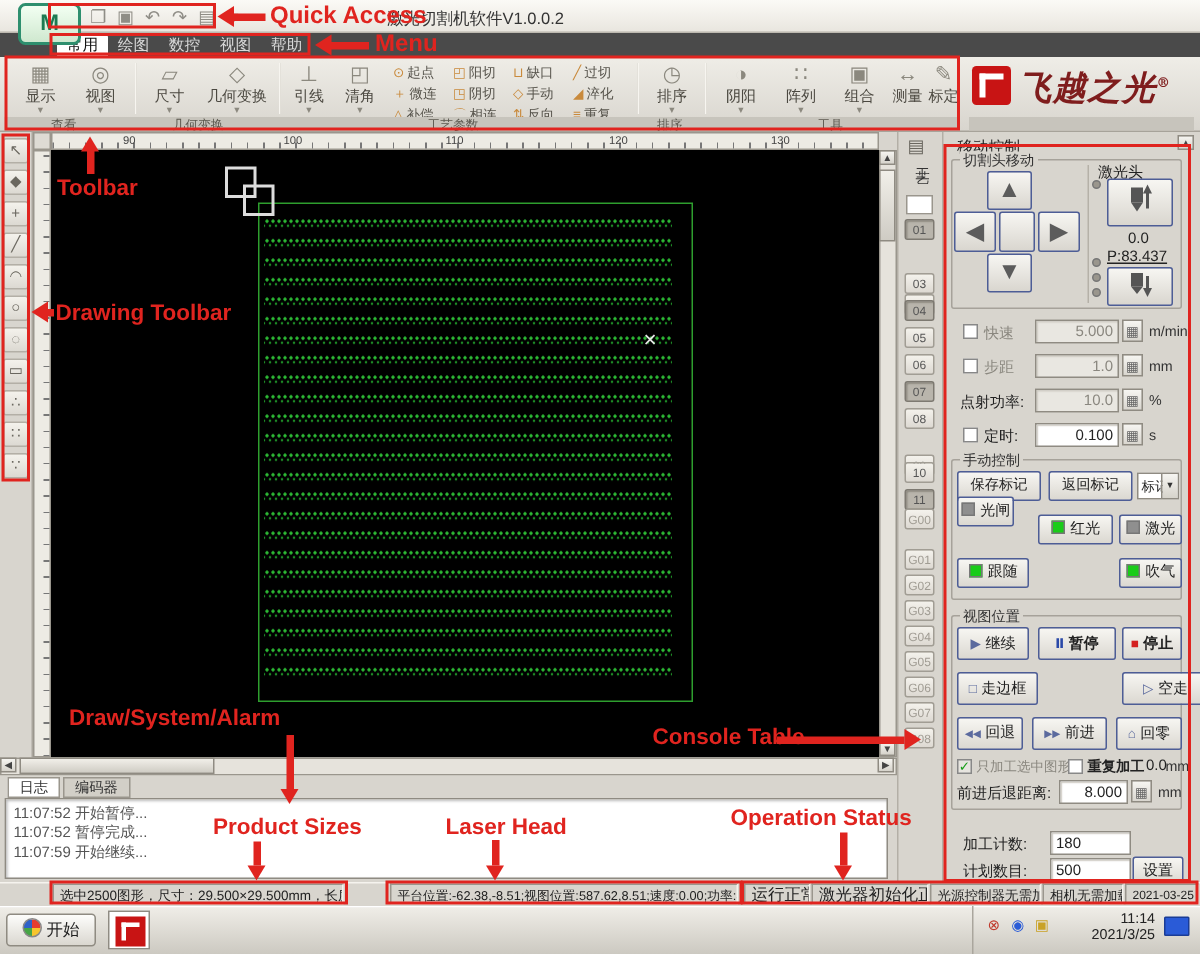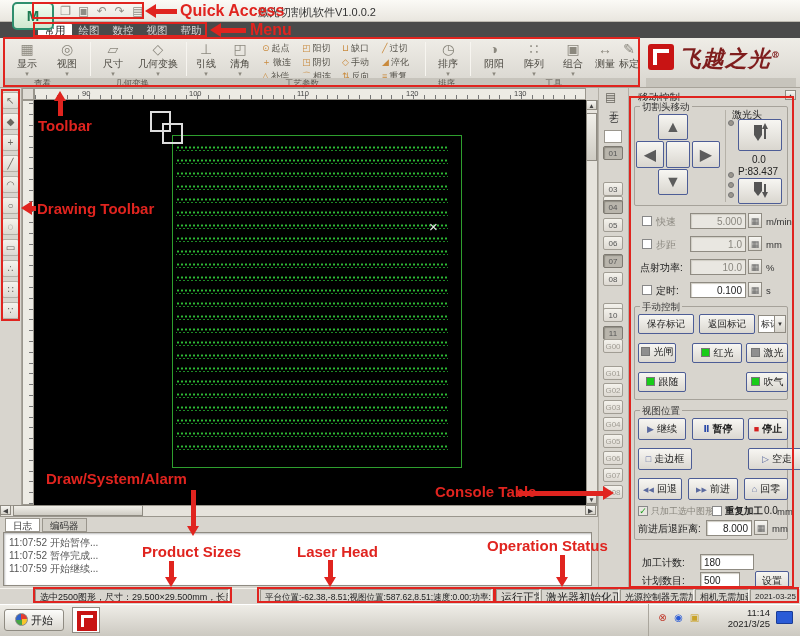--- a/index.html
+++ b/index.html
@@ -295,21 +295,21 @@
   <div class="dot" style="left:728px;top:120px;"></div>
   <div class="jogbtn" style="left:738px;top:119px;width:44px;height:32px;">
     <svg class="nozzle" width="18" height="24" viewBox="0 0 18 24">
       <rect x="3" y="4" width="8" height="10" fill="#555"></rect>
         <polygon points="3,14 11,14 7,20 7,20" fill="#555"></polygon>
       <line x1="14" y1="18" x2="14" y2="6" stroke="#555" stroke-width="2"></line>
         <polygon points="14,2 11,8 17,8" fill="#555"></polygon>
     </svg>
     </div>
   <div class="lbl" style="left:752px;top:154px;">0.0</div>
-  <div class="lbl" style="left:738px;top:166px;">P:83.437</div>
+  <div class="lbl" style="left:738px;top:166px;text-decoration:underline;">P:83.437</div>
   <div class="dot" style="left:728px;top:172px;"></div>
   <div class="dot" style="left:728px;top:182px;"></div>
   <div class="dot" style="left:728px;top:192px;"></div>
   <div class="jogbtn" style="left:738px;top:178px;width:44px;height:26px;">
     <svg class="nozzle" width="18" height="20" viewBox="0 0 18 20">
       <rect x="3" y="2" width="8" height="9" fill="#555"></rect>
         <polygon points="3,11 11,11 7,16 7,16" fill="#555"></polygon>
       <line x1="14" y1="4" x2="14" y2="14" stroke="#555" stroke-width="2"></line>
         <polygon points="14,18 11,12 17,12" fill="#555"></polygon>
     </svg>
@@ -339,21 +339,21 @@
   <div class="unit" style="left:766px;top:285px;">s</div>
 
   <div class="gbox" style="left:634px;top:306px;width:154px;height:94px;">
     <span class="cap">手动控制</span>
   </div>
   <div class="btn" style="left:638px;top:314px;width:56px;height:20px;line-height:18px;font-size:9.5px;">保存标记</div>
   <div class="btn" style="left:699px;top:314px;width:56px;height:20px;line-height:18px;font-size:9.5px;">返回标记</div>
   <div class="selbox" style="left:758px;top:315px;width:28px;">
     <span>标记1</span>
     <span class="da">▼</span></div>
-  <div class="btn" style="left:638px;top:343px;width:38px;height:20px;line-height:18px;font-family:Liberation Mono, monospace;"><span class="led"></span><span>光闸</span></div>
+  <div class="btn" style="left:638px;top:331px;width:38px;height:20px;line-height:18px;"><span class="led"></span><span>光闸</span></div>
   <div class="btn" style="left:692px;top:343px;width:50px;height:20px;line-height:18px;"><span class="led on"></span><span>红光</span></div>
   <div class="btn" style="left:746px;top:343px;width:42px;height:20px;line-height:18px;"><span class="led"></span><span>激光</span></div>
   <div class="btn" style="left:638px;top:372px;width:48px;height:20px;line-height:18px;"><span class="led on"></span><span>跟随</span></div>
   <div class="btn" style="left:746px;top:372px;width:42px;height:20px;line-height:18px;"><span class="led on"></span><span>吹气</span></div>
 
   <div class="gbox" style="left:634px;top:410px;width:154px;height:130px;">
     <span class="cap">视图位置</span>
   </div>
   <div class="btn" style="left:638px;top:418px;width:48px;height:22px;line-height:20px;"><span class="glyph">▶</span><span>继续</span></div>
   <div class="btn" style="left:692px;top:418px;width:52px;height:22px;line-height:20px;font-weight:bold;"><span class="glyph" style="color:#2a49a8;">Ⅱ</span><span>暂停</span></div>
@@ -370,21 +370,21 @@
   <div class="lbl" style="left:764px;top:505px;">0.0</div>
   <div class="unit" style="left:777px;top:506px;">mm</div>
   <div class="lbl" style="left:638px;top:522px;">前进后退距离:</div>
   <div class="fld" style="left:706px;top:520px;width:46px;">8.000</div>
   <div class="kpad" style="left:754px;top:520px;">▦</div>
   <div class="unit" style="left:772px;top:523px;">mm</div>
 
   <div class="lbl" style="left:642px;top:556px;">加工计数:</div>
   <div class="fld" style="left:700px;top:554px;width:54px;text-align:left;">180</div>
   <div class="lbl" style="left:642px;top:574px;">计划数目:</div>
-  <div class="fld" style="left:700px;top:572px;width:40px;text-align:left;">500</div>
+  <div class="fld" style="left:700px;top:572px;width:54px;text-align:left;">500</div>
   <div class="btn" style="left:755px;top:571px;width:34px;height:19px;line-height:17px;">设置</div>
 
   <div class="abs logtabs"></div>
   <div class="ltab active" style="left:5px;">日志</div>
   <div class="ltab" style="left:42px;">编码器</div>
   <div class="abs loglist">
     <div>11:07:52 开始暂停...</div>
     <div>11:07:52 暂停完成...</div>
     <div>11:07:59 开始继续...</div>
   </div>

